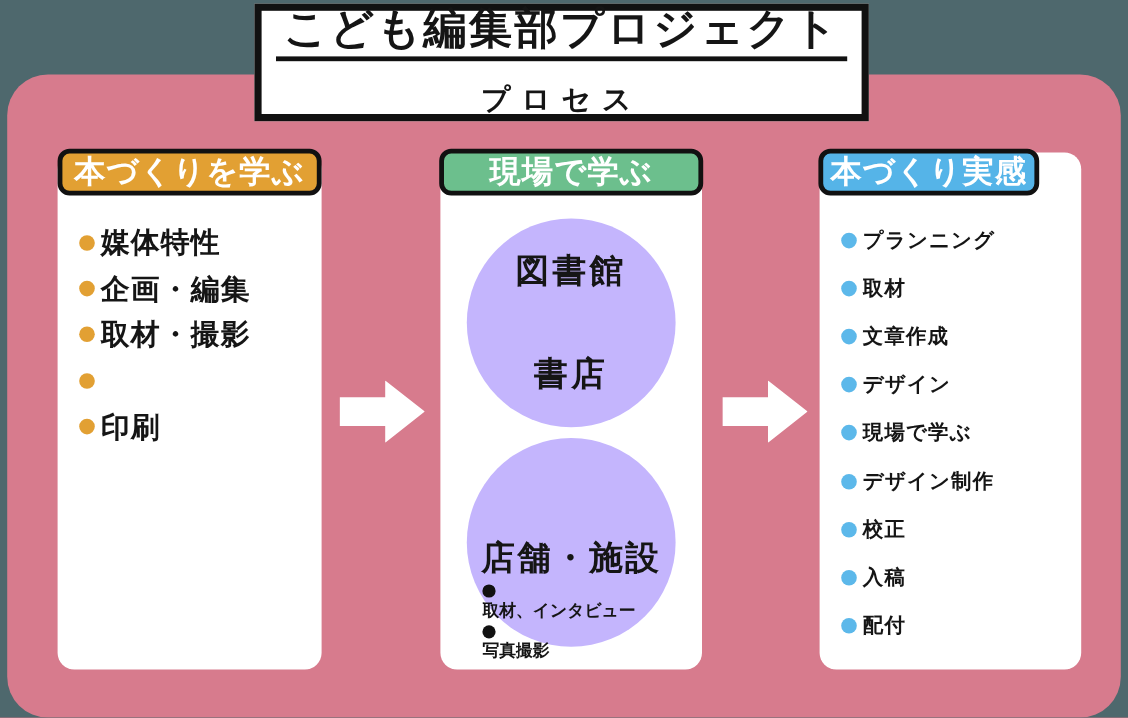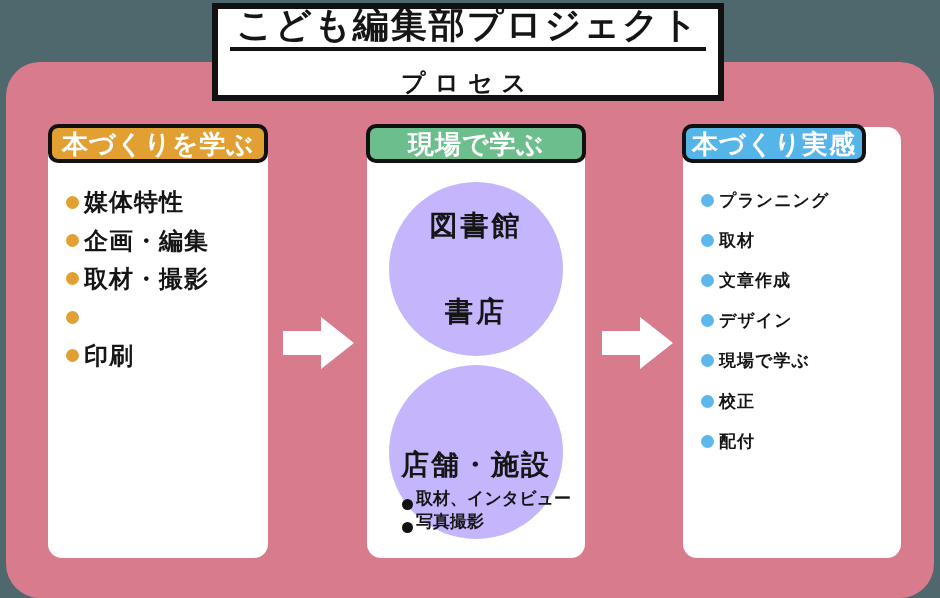--- a/index.html
+++ b/index.html
@@ -76,21 +76,21 @@
   }
   .circle1 {
     left:389px; top:182px;
     display:flex; flex-direction:column; align-items:center; justify-content:center;
     font-size:28px; letter-spacing:3px; line-height:38px; text-align:center;
   }
   .circle2 { left:389px; top:365px; padding-top:58px; }
   .c2-title { font-size:28px; letter-spacing:2px; text-align:center; white-space:nowrap;margin-top:23px; }
   .c2-items { list-style:none; padding-left:13px; margin-top:3px; }
   .c2-items li {
-    display:flex; align-items:flex-end; font-size:17px; line-height:23px; white-space:nowrap;
+    display:flex; align-items:flex-start; font-size:14px; line-height:23px; white-space:nowrap;flex-direction:column;
   }
   .c2-items .dot { width:11px; height:11px; background:#111; margin-right:3px; }
 
   
   .arrow { position:absolute; top:317px; width:71px; height:52px; z-index:2; }
   .arrow1 { left:283px; }
   .arrow2 { left:602px; }
 </style>
 </head>
 <body>
@@ -172,19 +172,27 @@
   <li>
       <span class="dot dot-blue"></span>
       <span>デザイン</span>
     </li>
   <li>
       <span class="dot dot-blue"></span>
       <span>現場で学ぶ</span>
     </li>
   <li>
       <span class="dot dot-blue"></span>
+      <span>デザイン制作</span>
+    </li>
+  <li>
+      <span class="dot dot-blue"></span>
       <span>校正</span>
+    </li>
+  <li>
+      <span class="dot dot-blue"></span>
+      <span>入稿</span>
     </li>
   <li>
       <span class="dot dot-blue"></span>
       <span>配付</span>
     </li>
 </ul>
 
 </body></html>

